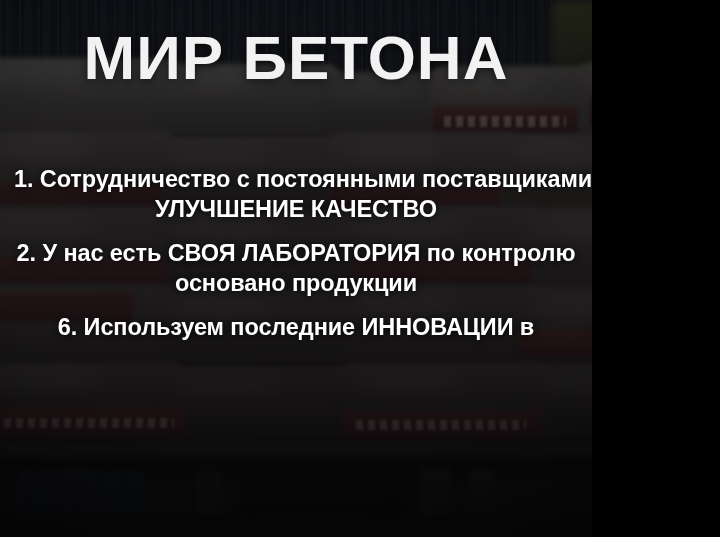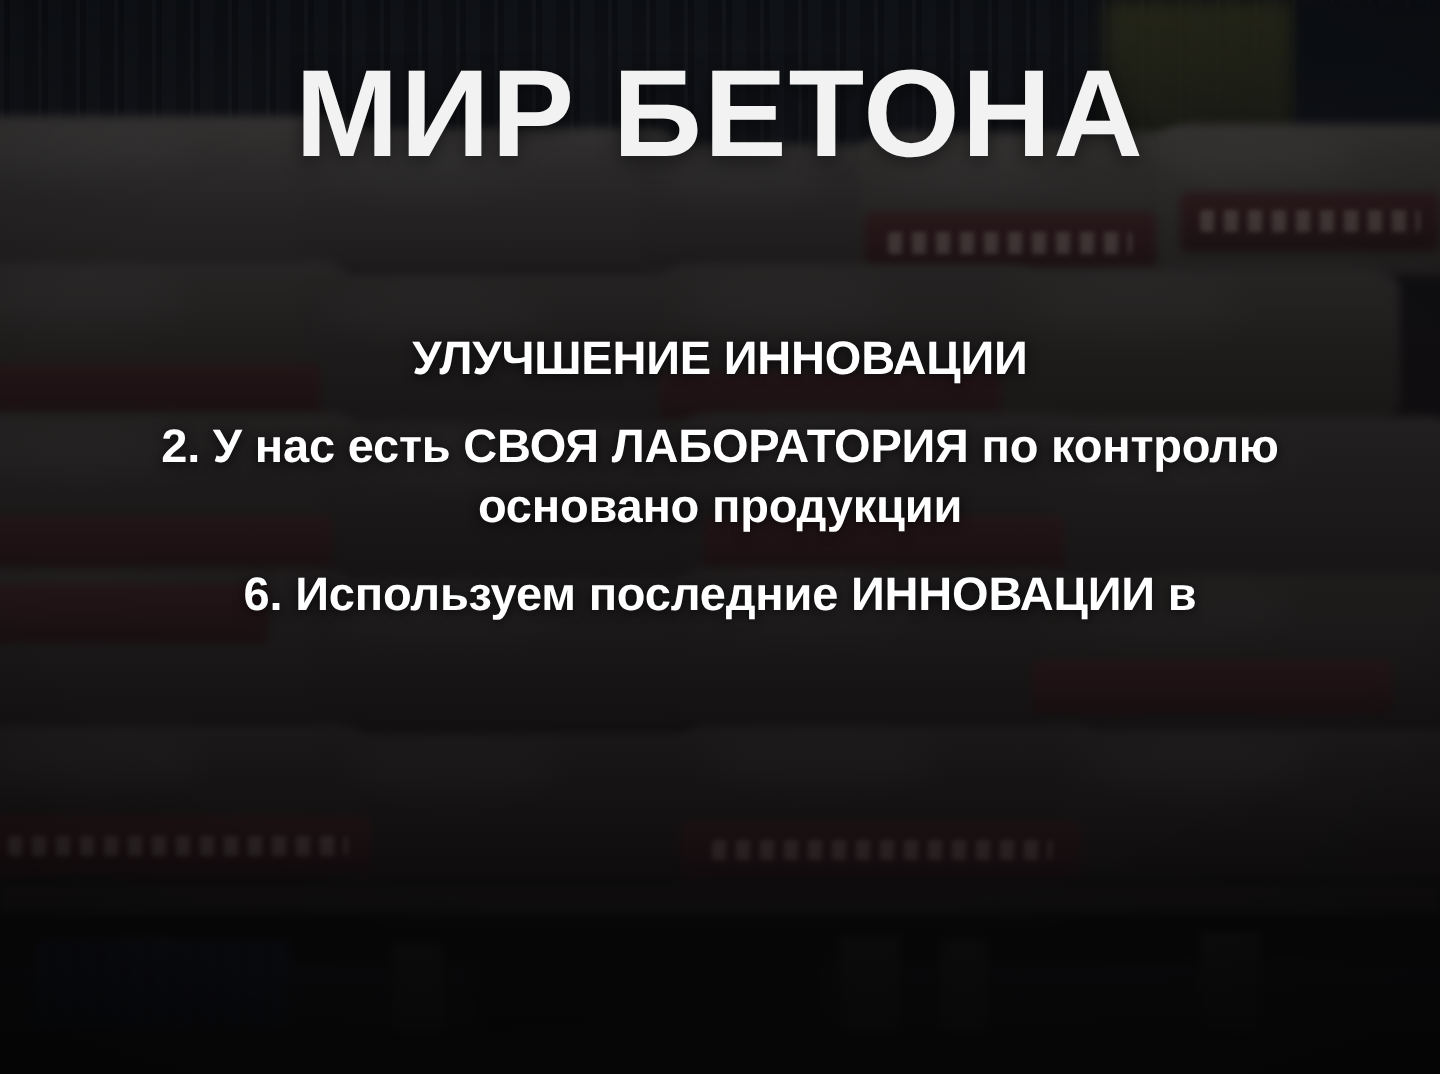--- a/index.html
+++ b/index.html
@@ -1,20 +1,20 @@
 <!DOCTYPE html>
 <html><head>
 <meta charset="utf-8">
 <style>
   html,body{margin:0;padding:0;background:#000;}
   body{font-family:"Liberation Sans","DejaVu Sans",sans-serif;}
 
   .stage{
     position:relative;
-    width:720px;height:537px;
+    width:592px;height:537px;
     overflow:hidden;
     background:#17161a;
   }
 
   
   .photo{position:absolute;inset:0;overflow:hidden;}
 
   
   .wall{
     position:absolute;left:0;top:0;width:720px;height:96px;
@@ -199,21 +199,22 @@
   </div>
 
   <div class="content">
 
     <div class="headline">МИР БЕТОНА</div>
 
     <div class="body-block">
 
       <div class="gap"></div>
 
-      <div class="line">УЛУЧШЕНИЕ ИННОВАЦИИ</div>
+      <div class="line">1. Сотрудничество с постоянными поставщиками</div>
+      <div class="line">УЛУЧШЕНИЕ КАЧЕСТВО</div>
       <div class="gap"></div>
 
       <div class="line">2. У нас есть СВОЯ ЛАБОРАТОРИЯ по контролю</div>
       <div class="line">основано продукции</div>
       <div class="gap"></div>
 
       <div class="line">6. Используем последние ИННОВАЦИИ в</div>
 
     </div>
   </div>

